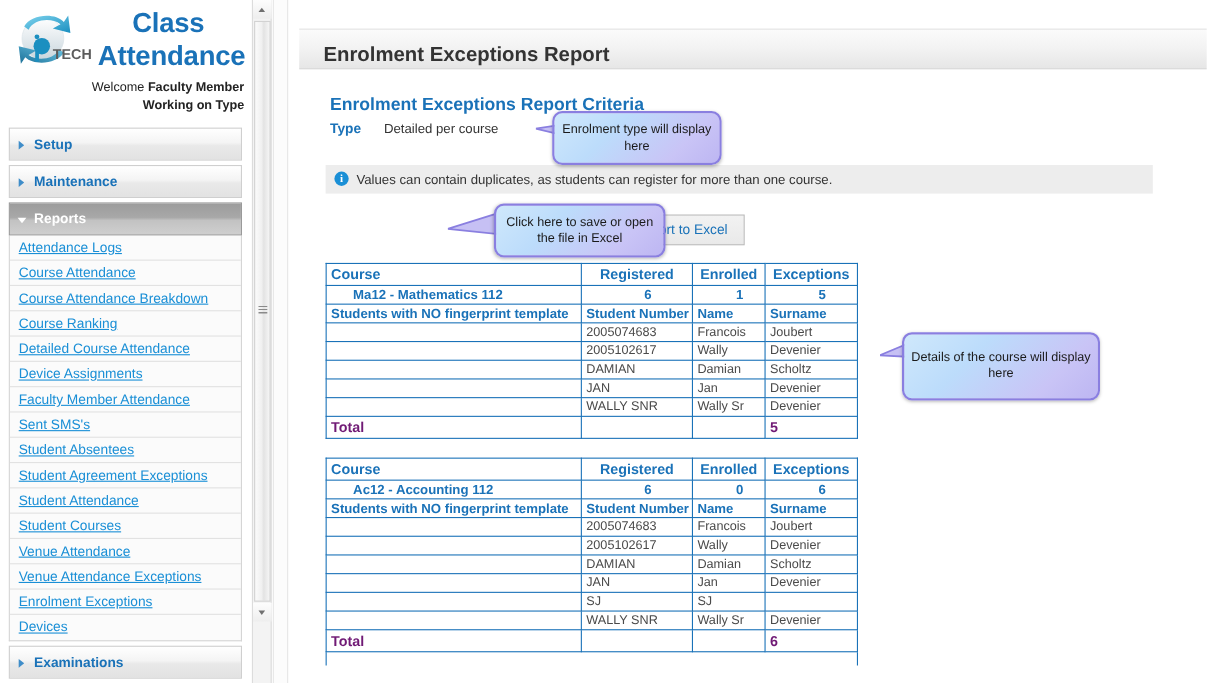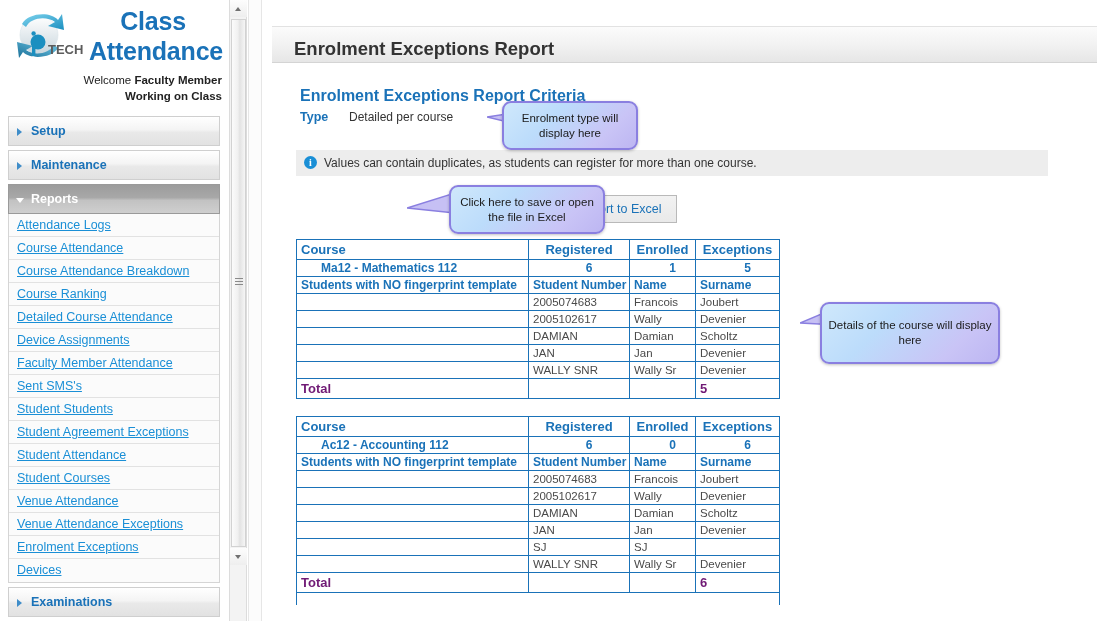--- a/index.html
+++ b/index.html
@@ -314,21 +314,21 @@
         <rect x="20" y="30" width="3.4" height="18" fill="#1b8fc0"></rect>
         <circle cx="21.6" cy="25.5" r="2.2" fill="#1b8fc0"></circle>
         <text x="36" y="46" font-family="Liberation Sans, sans-serif" font-size="13" font-weight="bold" fill="#5c5c5c">TECH</text>
       </svg>
       <div id="brand-title">
         <span>Class</span>
         <span class="t2">Attendance</span>
       </div>
       <div id="welcome">
         <div><span>Welcome </span><b>Faculty Member</b></div>
-        <div><b>Working on Class</b></div>
+        <div><b>Working on Type</b></div>
       </div>
     </div>
 
     <div class="acc-section">
       <span class="tri right"></span>
       <span>Setup</span>
     </div>
 
     <div class="acc-section">
       <span class="tri right"></span>
@@ -342,21 +342,21 @@
 
     <div id="reports-list">
       <a class="nav-link">Attendance Logs</a>
       <a class="nav-link">Course Attendance</a>
       <a class="nav-link">Course Attendance Breakdown</a>
       <a class="nav-link">Course Ranking</a>
       <a class="nav-link">Detailed Course Attendance</a>
       <a class="nav-link">Device Assignments</a>
       <a class="nav-link">Faculty Member Attendance</a>
       <a class="nav-link">Sent SMS's</a>
-      <a class="nav-link">Student Students</a>
+      <a class="nav-link">Student Absentees</a>
       <a class="nav-link">Student Agreement Exceptions</a>
       <a class="nav-link">Student Attendance</a>
       <a class="nav-link">Student Courses</a>
       <a class="nav-link">Venue Attendance</a>
       <a class="nav-link">Venue Attendance Exceptions</a>
       <a class="nav-link">Enrolment Exceptions</a>
       <a class="nav-link">Devices</a>
     </div>
 
     <div class="acc-section">
@@ -530,21 +530,21 @@
         </tr>
         <tr>
           <td class="spacer" colspan="4"></td>
         </tr>
       </tbody>
     </table>
 
     <svg style="position:absolute;left:223px;top:108px;width:46px;height:22px;" viewBox="0 0 46 22">
       <polygon points="0,9 46,2 46,20" fill="#c6c0f4" stroke="#8a7fe0" stroke-width="1.6"></polygon>
     </svg>
-    <div class="callout" style="left:238px; top:101px; width:136px; height:49px;">
+    <div class="callout" style="left:238px; top:101px; width:154px; height:49px;">
       <span>Enrolment type will display here</span>
     </div>
 
     <svg style="position:absolute;left:143px;top:191px;width:48px;height:24px;" viewBox="0 0 48 24">
       <polygon points="0,17 48,2 48,22" fill="#c6c0f4" stroke="#8a7fe0" stroke-width="1.6"></polygon>
     </svg>
     <div class="callout" style="left:185px; top:185px; width:156px; height:49px;">
       <span>Click here to save or open the file in Excel</span>
     </div>
 

